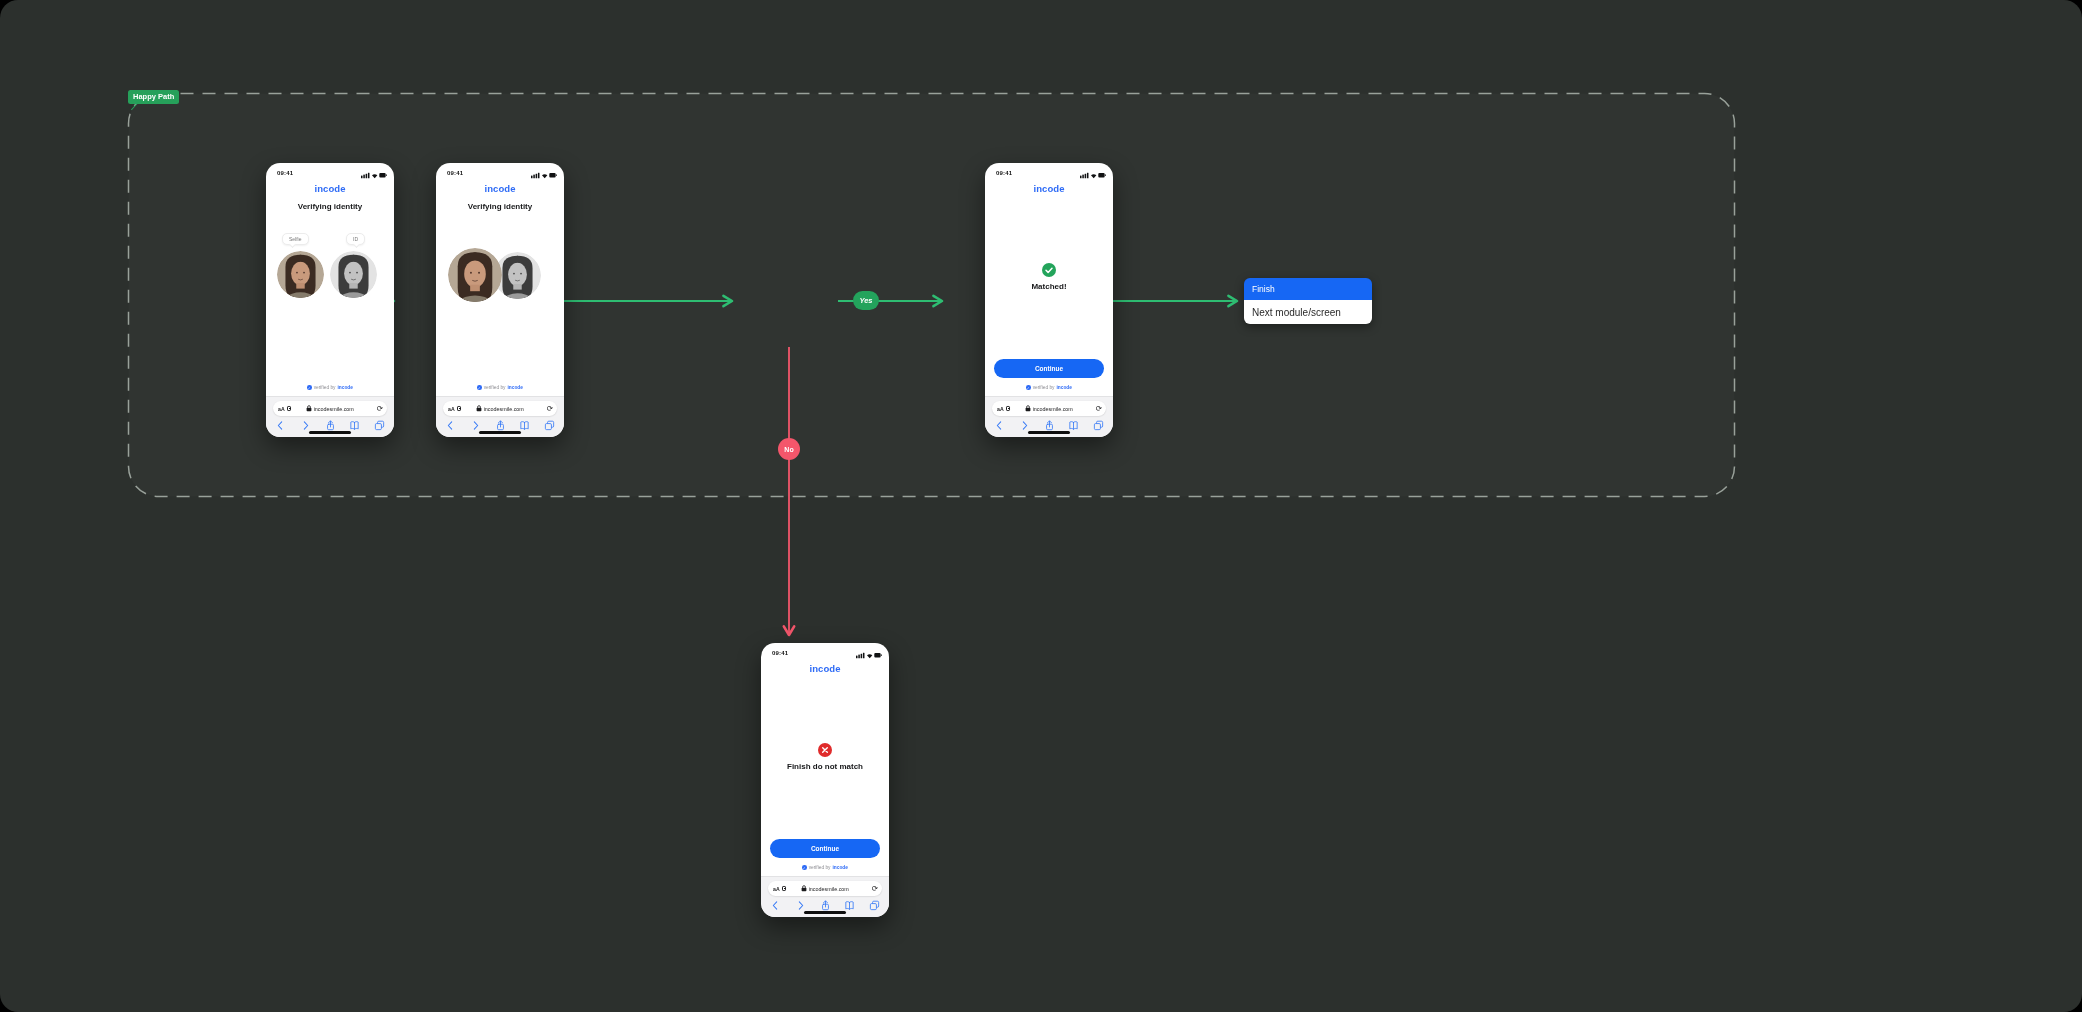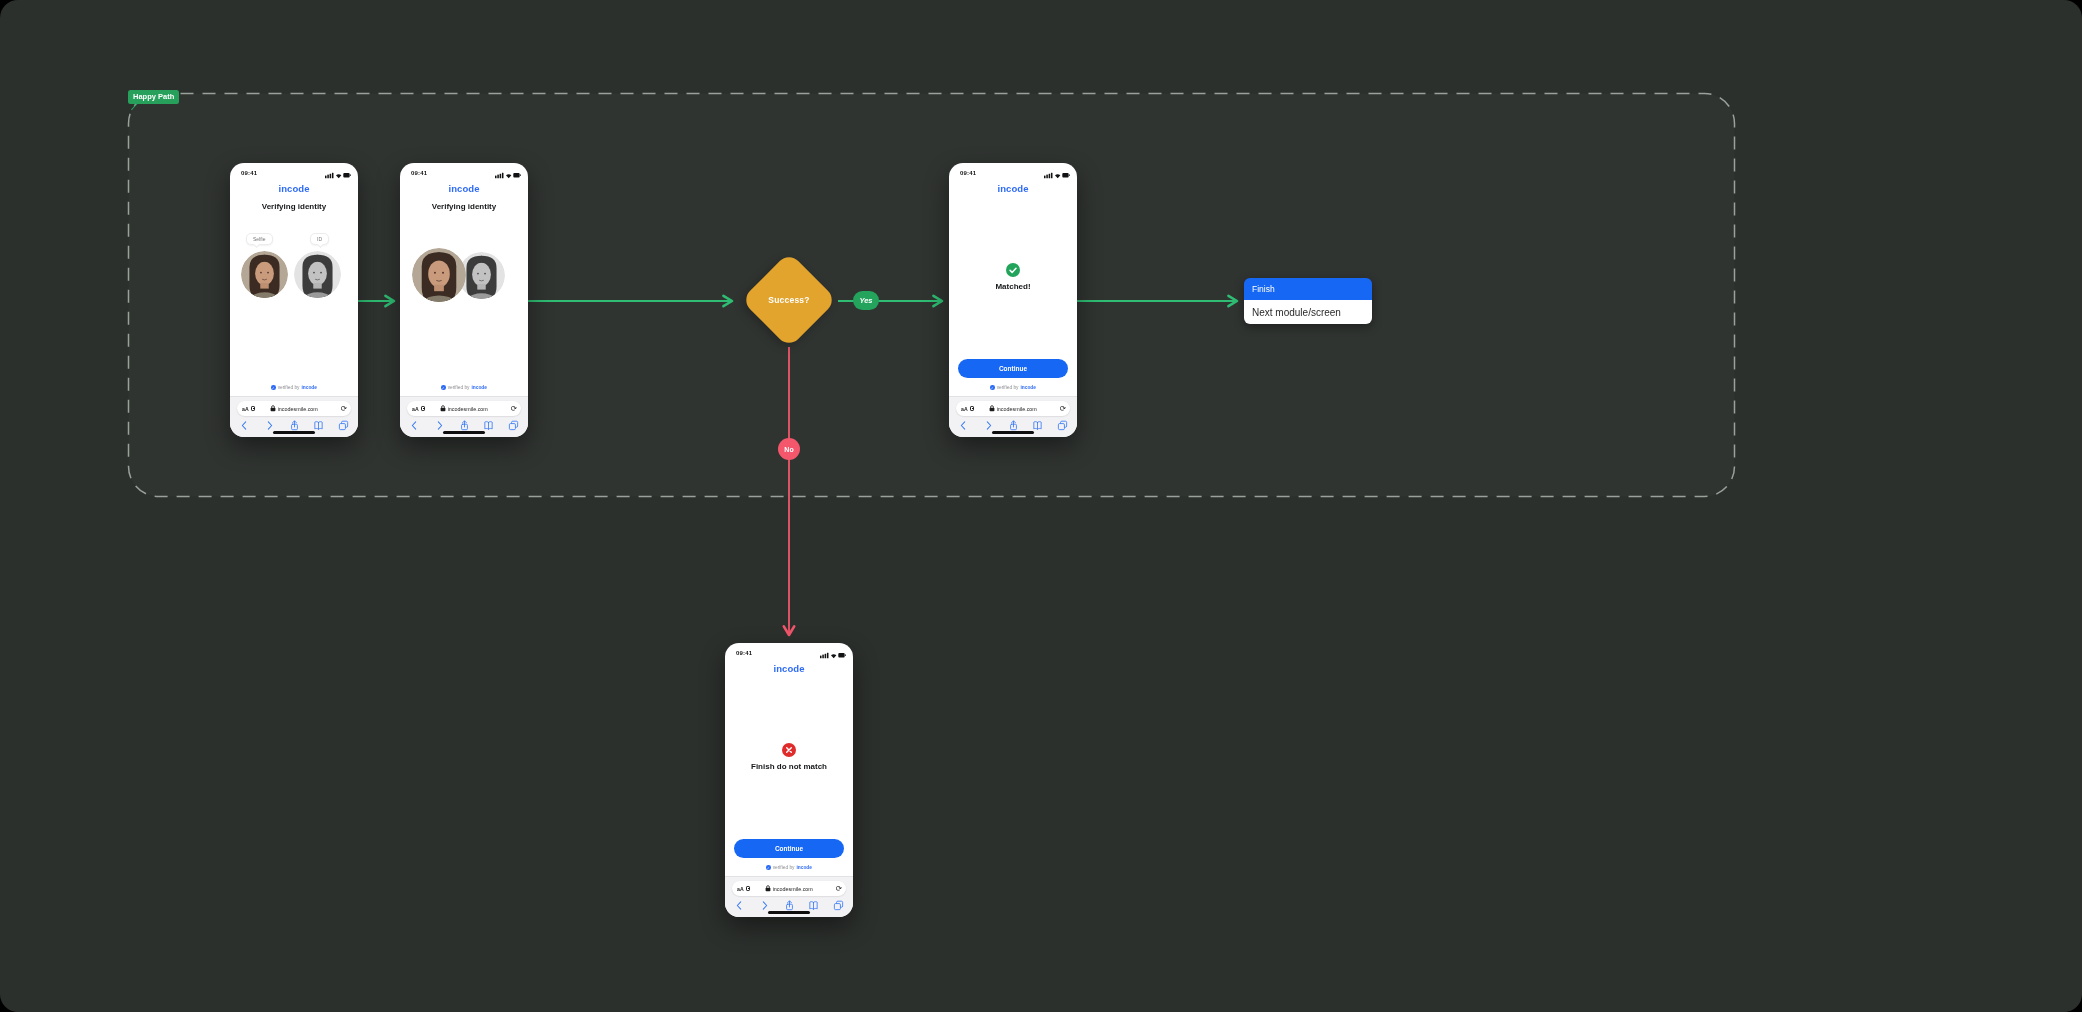--- a/index.html
+++ b/index.html
@@ -10,21 +10,21 @@
   .wires { position:absolute; inset:0; }
 
   
   .section-tag { position:absolute; left:128px; top:90px; background:#26a05a; color:#fff;
     font-size:7.5px; font-weight:700; padding:3px 5px; border-radius:2.5px; line-height:1; z-index:5; }
   .tag-tail { position:absolute; left:130px; top:106px; width:9px; height:1.4px; background:#26a05a;
     transform:rotate(-48deg); z-index:5; }
 
   
   .phone { position:absolute; width:128px; height:274px; background:#fff; border-radius:14px;
-    box-shadow:0 10px 24px rgba(0,0,0,.45); z-index:10; }
+    box-shadow:0 10px 24px rgba(0,0,0,.45); z-index:10;margin-left:36px; }
   .p-time { position:absolute; left:11px; top:7px; font-size:6px; font-weight:700; color:#121212; letter-spacing:.2px; }
   .p-status { position:absolute; right:7px; top:8px; width:26px; height:8px; }
   .p-logo { position:absolute; left:0; right:0; top:20px; text-align:center; font-size:9.5px;
     font-weight:700; color:#2e6bf6; letter-spacing:.1px; }
   .p-title { position:absolute; left:0; right:0; top:39px; text-align:center; font-size:8px; font-weight:700; color:#17181a; }
   .p-result { position:absolute; left:0; right:0; top:119px; text-align:center; font-size:8px; font-weight:700; color:#17181a; }
 
   .tag { position:absolute; top:70px; background:#fff; border:1px solid #ececec; border-radius:5px;
     font-size:5px; color:#777; padding:2.5px 6px; line-height:1; box-shadow:0 1px 2px rgba(0,0,0,.06); }
   .tag::after { content:''; position:absolute; left:7px; bottom:-2.6px; width:4px; height:4px; background:#fff;
@@ -262,24 +262,20 @@
               <use href="#i-book"></use>
             </svg>
         <svg class="tb" viewBox="0 0 12 12">
               <use href="#i-tabs"></use>
             </svg>
       </div>
       <div class="home-bar"></div>
     </div>
   </div>
 
-  <div class="diamond">
-    <div class="shape"></div>
-    <div class="label">Success?</div>
-  </div>
   <div class="pill-yes">Yes</div>
   <div class="pill-no">No</div>
 
   <div class="phone p3" style="left:949px; top:163px;">
     <span class="p-time">09:41</span>
     <svg class="p-status" viewBox="0 0 27 8">
           <use href="#status-icons"></use>
         </svg>
     <div class="p-logo">incode</div>
     <svg class="icon-circle" viewBox="0 0 14 14">

